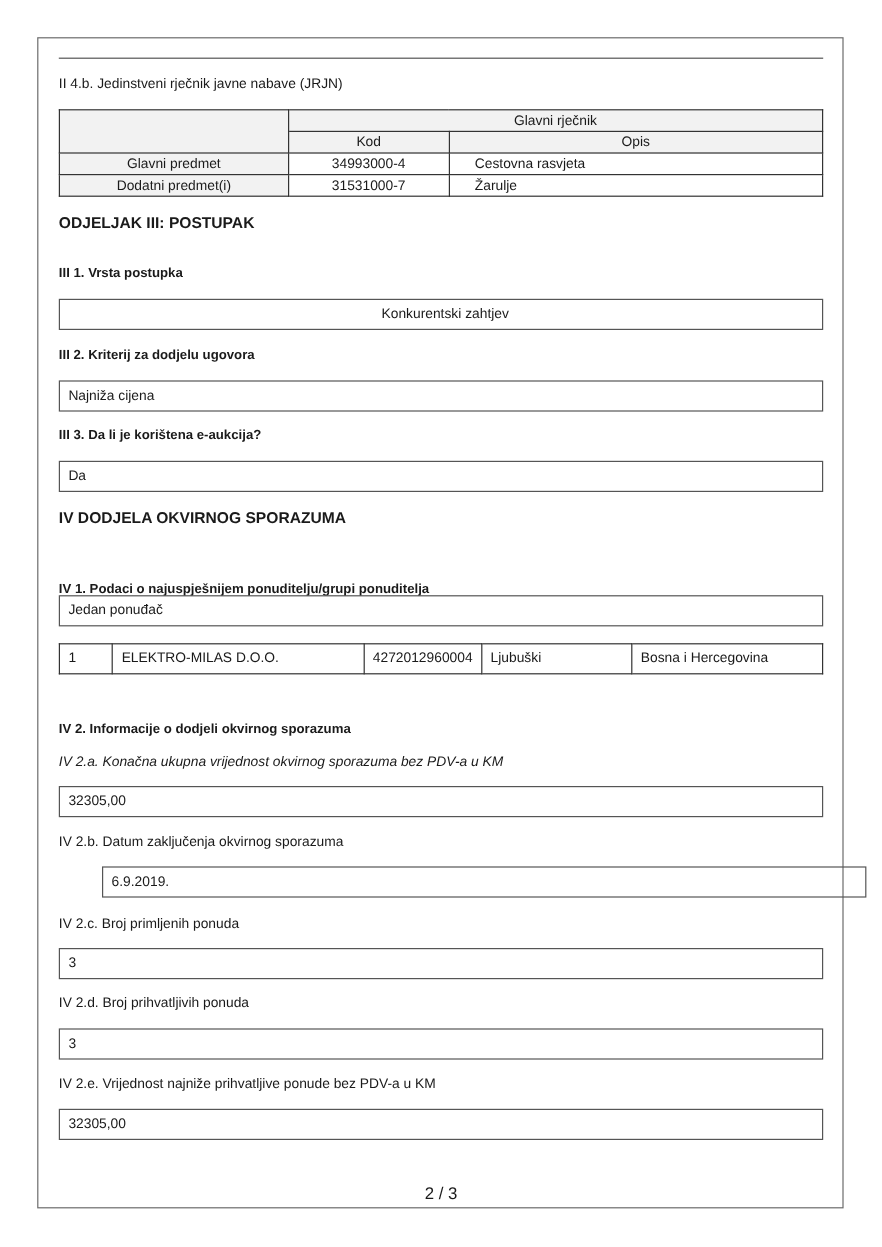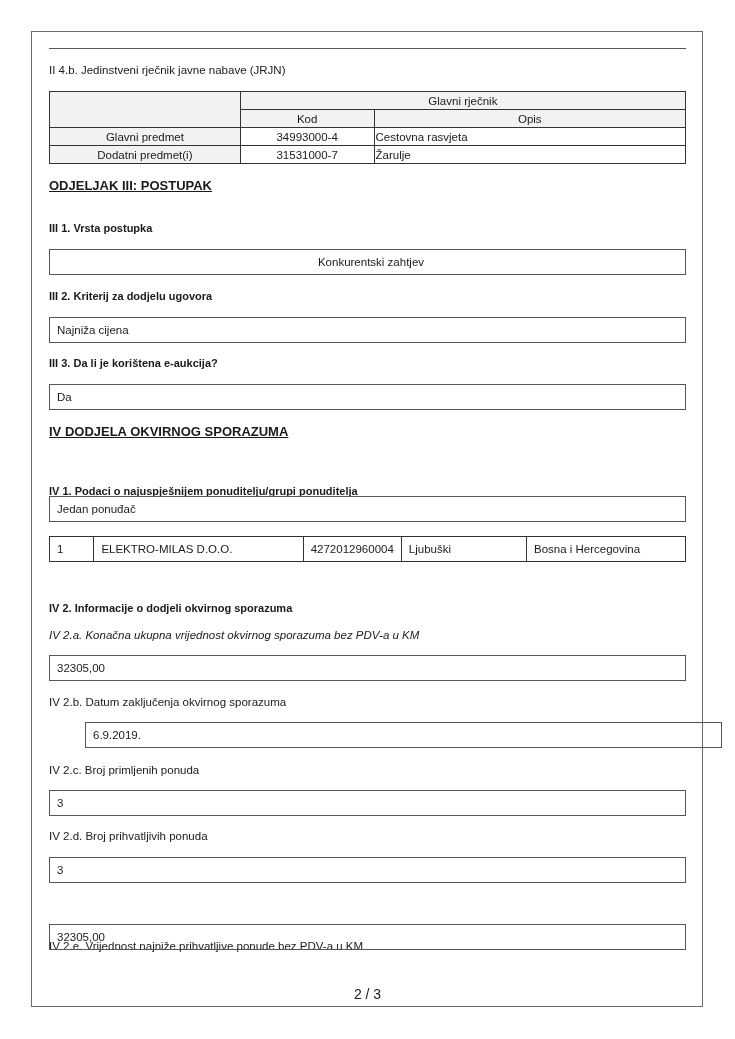--- a/index.html
+++ b/index.html
@@ -3,25 +3,25 @@
 <meta charset="utf-8">
 <style>
   html, body { margin: 0; padding: 0; background: #ffffff; }
   body { width: 735px; height: 1039px; position: relative; overflow: hidden;
          font-family: "Liberation Sans", sans-serif; color: #1a1a1a; }
   .page { position: absolute; left: 31px; top: 31px; width: 672px; height: 976px;
           border: 1px solid #6b6b6b; box-sizing: border-box; background: #fff; }
   .rule { position: absolute; left: 49px; top: 48px; width: 637px; height: 0; border-top: 1px solid #555; }
   .txt { position: absolute; left: 49px; font-size: 11.5px; white-space: nowrap; line-height: 14px; }
   .bold { font-weight: bold; font-size: 11px; }
-  .heading { position: absolute; left: 49px; font-weight: bold; text-decoration: underline; font-size: 13px; white-space: nowrap; line-height: 16px; }
+  .heading { position: absolute; left: 49px; font-weight: bold; font-size: 13px; white-space: nowrap; line-height: 16px; }
   .box { position: absolute; left: 49px; width: 637px; height: 26px; border: 1px solid #555; box-sizing: border-box;
          font-size: 11.5px; line-height: 24px; padding-left: 7px; white-space: nowrap; }
   table { position: absolute; border-collapse: collapse; font-size: 11.5px; }
-  td { border: 1px solid #333; padding: 0 1px; height: 17px; line-height: 16px; white-space: nowrap; }
+  td { border: 1px solid #333; padding: 0 21px; height: 17px; line-height: 16px; white-space: nowrap; }
   .gray { background: #f2f2f2; }
   .center { text-align: center; }
   .t2 td { height: 24px; padding: 0 7px; }
   .pagenum { position: absolute; left: 0; width: 735px; top: 986px; text-align: center; font-size: 14px; }
 </style>
 </head>
 <body>
 
 <div class="page"></div>
 <div class="rule"></div>
@@ -98,16 +98,16 @@
 
 <div class="txt" style="top:695px;">IV 2.b. Datum zaključenja okvirnog sporazuma</div>
 <div class="box" style="top:722px;margin-left:36px;">6.9.2019.</div>
 
 <div class="txt" style="top:763px;">IV 2.c. Broj primljenih ponuda</div>
 <div class="box" style="top:790px;">3</div>
 
 <div class="txt" style="top:829px;">IV 2.d. Broj prihvatljivih ponuda</div>
 <div class="box" style="top:857px;">3</div>
 
-<div class="txt" style="top:897px;margin-top:42px;">IV 2.e. Vrijednost najniže prihvatljive ponude bez PDV-a u KM</div>
+<div class="txt" style="top:897px;">IV 2.e. Vrijednost najniže prihvatljive ponude bez PDV-a u KM</div>
 <div class="box" style="top:924px;">32305,00</div>
 
 <div class="pagenum">2 / 3</div>
 
 </body></html>

